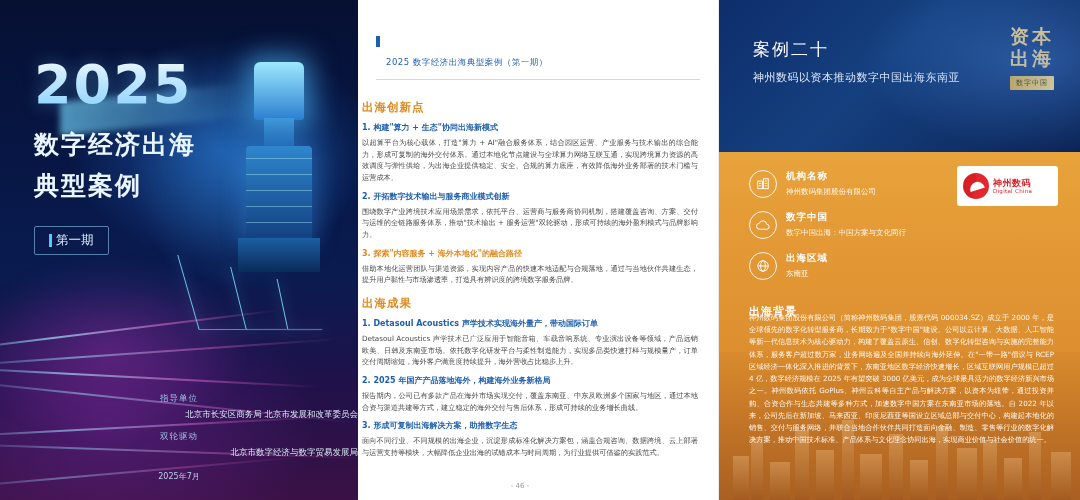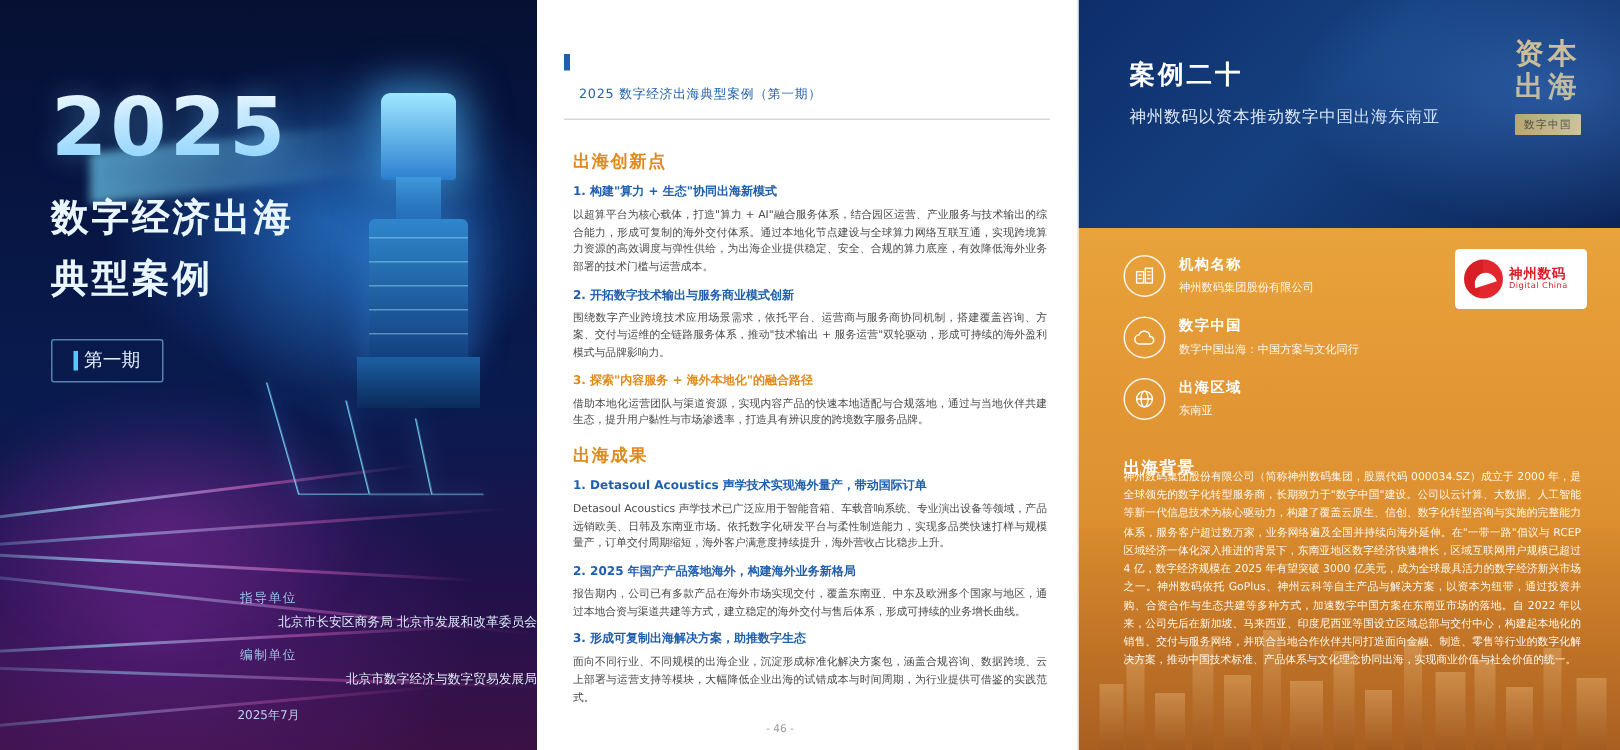--- a/index.html
+++ b/index.html
@@ -70,41 +70,41 @@
   .cf-orgs{font-size:8.5px;margin-top:4px;color:#dce9f7;text-align:right;}
   .cf-date{font-size:8px;margin-top:12px;color:#b9d2ea;}
 
   
   .mid{flex:0 0 360px;width:360px;height:500px;background:#ffffff;position:relative;
     padding:0;border-right:1px solid #e9e9e9;}
   .mid-head{display:flex;align-items:center;gap:6px;padding:14px 18px 6px 18px;}
   .mid-head .dot{width:4px;height:11px;background:#1f5fae;display:inline-block;}
   .mid-head .txt{font-size:8.5px;color:#1f5fae;letter-spacing:.5px;margin-top:43px;}
   .mid-rule{height:1px;background:#d7d7d7;margin:4px 18px 0 18px;}
-  .mid-body{padding:10px 20px 0 24px;}
+  .mid-body{padding:10px 20px 0 4px;}
   .sec-h{font-size:11.5px;font-weight:bold;color:#e08a1e;margin:10px 0 6px 0;letter-spacing:1px;}
   .p-title{font-size:8px;font-weight:bold;color:#1f5fae;margin:7px 0 3px 0;line-height:1.5;}
   .p-title.o{color:#e08a1e;}
   .p-body{font-size:7.2px;color:#4a4a4a;line-height:1.62;text-align:justify;margin:0 0 4px 0;}
   .mid-foot{position:absolute;bottom:10px;left:0;width:324px;text-align:center;font-size:7px;color:#9a9a9a;}
 
   
   .right{flex:1;position:relative;height:500px;background:#f6f3ec;overflow:hidden;}
   .r-top{position:relative;height:152px;background:linear-gradient(135deg,#0e2d6b 0%,#15407f 45%,#0b2457 100%);}
   .r-top:after{content:"";position:absolute;right:0;top:0;width:220px;height:152px;
     background:radial-gradient(ellipse at 80% 40%, rgba(90,160,255,.35), rgba(0,0,0,0) 70%);}
-  .case-no{position:absolute;left:34px;top:38px;color:#ffffff;font-size:17px;font-weight:bold;letter-spacing:2px;}
+  .case-no{position:absolute;left:34px;top:38px;color:#ffffff;font-size:17px;font-weight:normal;letter-spacing:2px;}
   .case-title{position:absolute;left:34px;top:70px;color:#dfe9f8;font-size:11px;letter-spacing:.5px;}
   .zb{position:absolute;right:26px;top:26px;text-align:left;}
   .zb .l1,.zb .l2{font-size:19px;font-weight:bold;color:#f0c878;line-height:1.15;letter-spacing:3px;}
   .zb .tag{margin-top:5px;display:inline-block;background:linear-gradient(90deg,#d9a83f,#f3d07a);
     color:#4a3405;font-size:7px;padding:2px 6px;letter-spacing:1px;border-radius:1px;}
 
   .r-mid{position:relative;height:200px;background:linear-gradient(180deg,#e8a33c 0%,#e49a36 40%,#dd8f30 100%);}
-  .logo-box{position:absolute;right:22px;top:14px;width:88px;height:40px;background:#fff;border-radius:3px;
+  .logo-box{position:absolute;right:22px;top:14px;width:101px;height:40px;background:#fff;border-radius:3px;
     display:flex;align-items:center;gap:4px;padding:0 6px;box-sizing:border-box;}
   .logo-mark{width:26px;height:26px;border-radius:50%;background:conic-gradient(#e2272e 0 55%,#d81f26 0);position:relative;flex:0 0 26px;}
   .logo-mark:after{content:"";position:absolute;left:6px;top:9px;width:15px;height:8px;background:#fff;
     border-radius:50% 50% 0 0 / 100% 100% 0 0;transform:rotate(-18deg);}
   .logo-txt{line-height:1.15;}
   .logo-cn{font-size:9px;font-weight:bold;color:#d81f26;letter-spacing:.5px;}
   .logo-en{font-size:5.5px;color:#d81f26;letter-spacing:.3px;}
 
   .info{position:absolute;left:30px;top:18px;width:230px;}
   .info-row{display:flex;align-items:flex-start;gap:9px;margin-bottom:13px;}
@@ -164,21 +164,21 @@
       <div class="t2">典型案例</div>
       <div class="issue">
         <span class="bar"></span>
         <span>第一期</span>
       </div>
     </div>
 
     <div class="cover-foot">
       <div class="cf-label">指导单位</div>
       <div class="cf-orgs">北京市长安区商务局    北京市发展和改革委员会</div>
-      <div class="cf-label" style="margin-top:10px">编制单位</div>
+      <div class="cf-label" style="margin-top:10px">双轮驱动</div>
       <div class="cf-orgs">北京市数字经济与数字贸易发展局</div>
       <div class="cf-date">2025年7月</div>
     </div>
   </div>
 
   <div class="mid">
     <div class="mid-head">
       <span class="dot"></span>
       <span class="txt">2025 数字经济出海典型案例（第一期）</span>
     </div>

